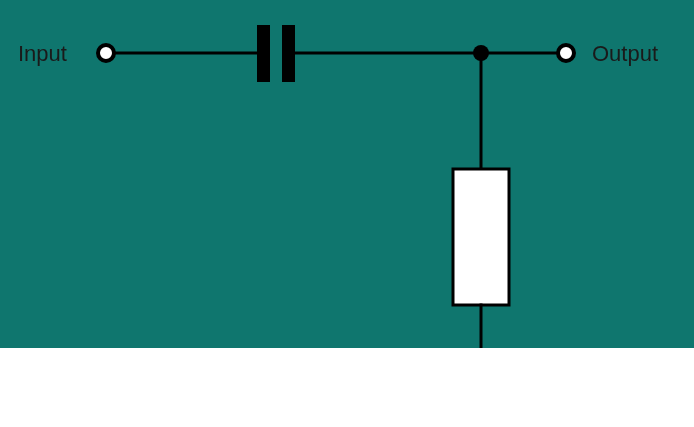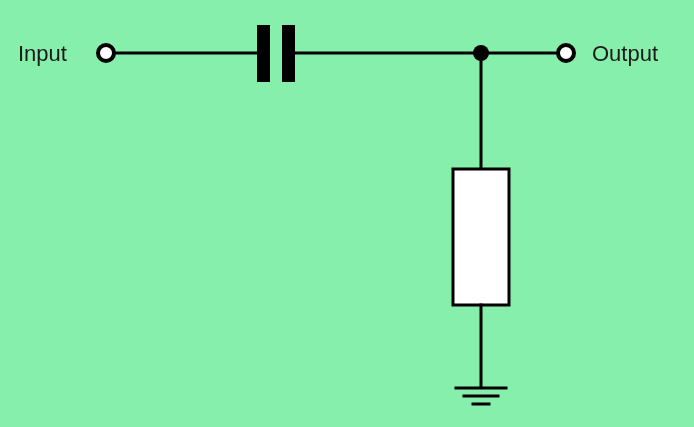--- a/index.html
+++ b/index.html
@@ -3,22 +3,22 @@
 <meta charset="utf-8">
 <style>
   html, body {
     margin: 0;
     padding: 0;
     background: #ffffff;
   }
   .canvas {
     position: relative;
     width: 694px;
-    height: 427px;
-    background: #86efac;
+    height: 348px;
+    background: #0f766e;
     font-family: "Liberation Sans", sans-serif;
     overflow: hidden;
   }
   svg {
     display: block;
   }
   .wire {
     stroke: #000000;
     stroke-width: 3;
     stroke-linecap: square;

